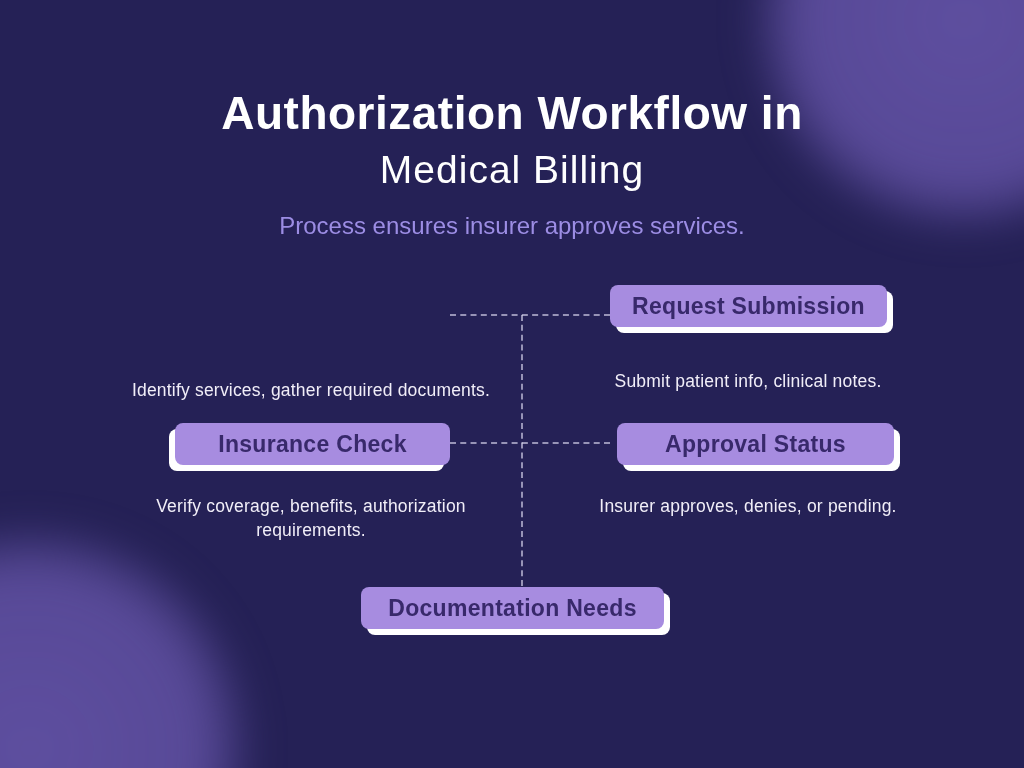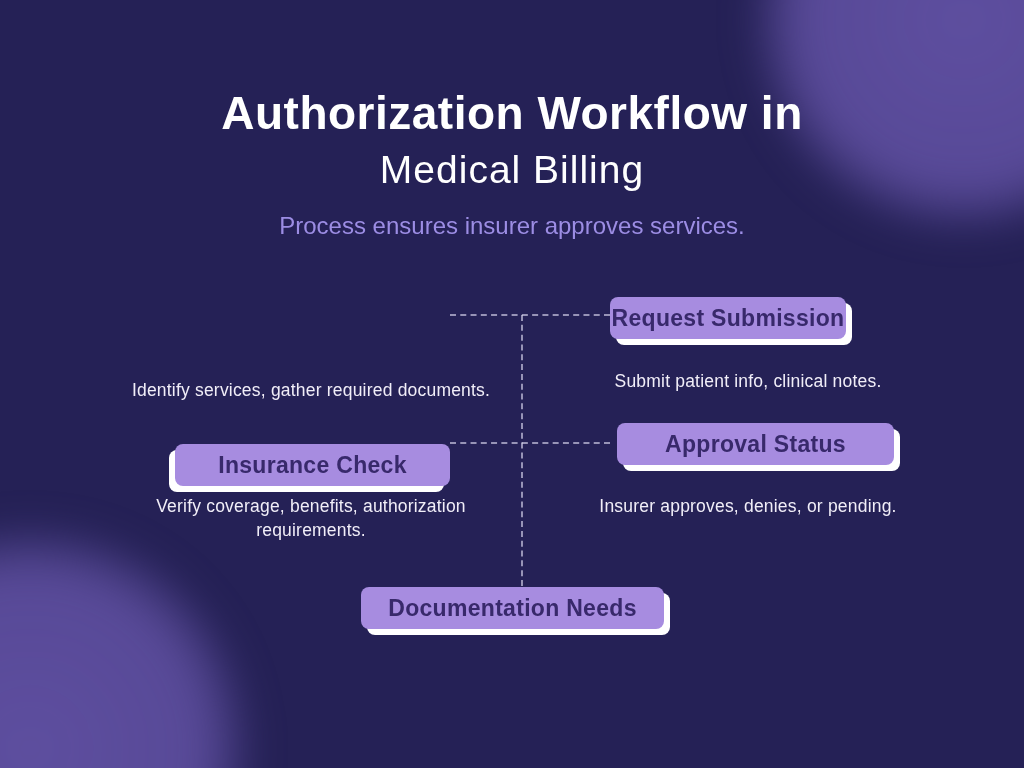--- a/index.html
+++ b/index.html
@@ -101,22 +101,22 @@
     align-items: center;
     justify-content: center;
     color: #38296b;
     font-size: 23px;
     font-weight: 700;
     letter-spacing: 0.3px;
   }
   .shadow-left  { box-shadow: -6px 6px 0 0 #ffffff; }
   .shadow-right { box-shadow: 6px 6px 0 0 #ffffff; }
   .box-step          { left: 175px; top: 295px; width: 275px; }
-  .box-request       { left: 610px; top: 297px; width: 236px; }
-  .box-insurance     { left: 175px; top: 423px; width: 275px; margin-top: 21px; }
+  .box-request       { left: 610px; top: 285px; width: 277px; }
+  .box-insurance     { left: 175px; top: 423px; width: 275px; }
   .box-approval      { left: 617px; top: 423px; width: 277px; }
   .box-documentation { left: 361px; top: 587px; width: 303px; }
   
   .node-desc {
     position: absolute;
     text-align: center;
     color: #f1eef8;
     font-size: 17.5px;
     font-weight: 400;
     line-height: 24px;

